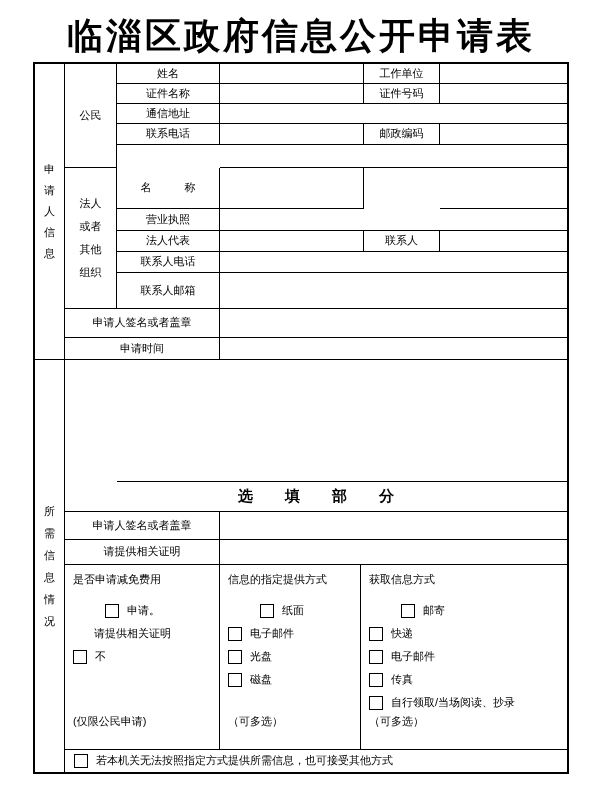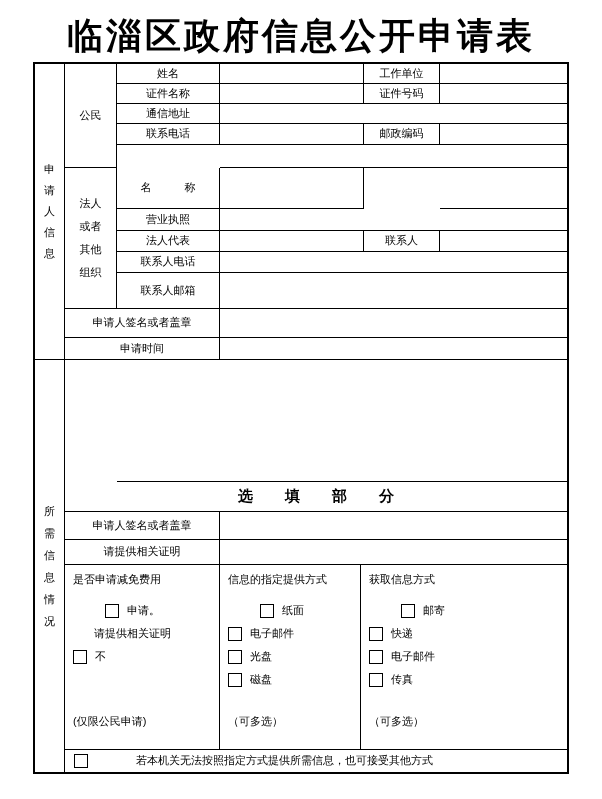--- a/index.html
+++ b/index.html
@@ -25,21 +25,21 @@
   .orgcode { padding:0 5px; text-align:center; line-height:17px; }
   .opth { font-weight:bold; font-size:15px; }
   .opth span { letter-spacing:32px; margin-left:32px; white-space:nowrap; }
   .col { flex-direction:column; align-items:flex-start; justify-content:flex-start;
          padding:8px 4px 20px 8px; }
   .opt { display:flex; align-items:center; margin-top:9px; white-space:nowrap; }
   .opt.first { margin-top:17px;margin-left:32px; }
   .cb { width:12px; height:12px; border:1px solid #000; margin-right:8px; flex:none; background:#fff; }
   .sub { margin-left:21px; margin-top:9px; }
   .note { margin-top:auto; }
-  .foot { justify-content:flex-start; padding-left:9px;gap:40px; }
+  .foot { justify-content:flex-start; padding-left:9px; }
 </style>
 </head>
 <body>
 
 <div class="page">
   <div class="title">临淄区政府信息公开申请表</div>
 
   <div class="tbl">
 
     <div class="c br bb pre vlab" style="grid-area:1/1/13/2">申
@@ -163,20 +163,24 @@
         <span>快递</span>
       </div>
       <div class="opt">
         <span class="cb"></span>
         <span>电子邮件</span>
       </div>
       <div class="opt">
         <span class="cb"></span>
         <span>传真</span>
       </div>
+      <div class="opt">
+        <span class="cb"></span>
+        <span>自行领取/当场阅读、抄录</span>
+      </div>
       <div class="note">（可多选）</div>
     </div>
 
     <div class="c foot" style="grid-area:18/2/19/8">
       <span class="cb"></span>
       <span>若本机关无法按照指定方式提供所需信息，也可接受其他方式</span>
     </div>
 
   </div>
 </div>

